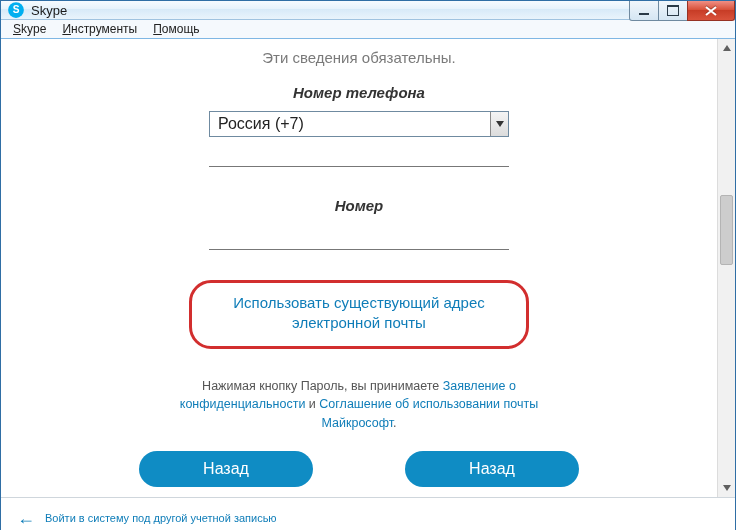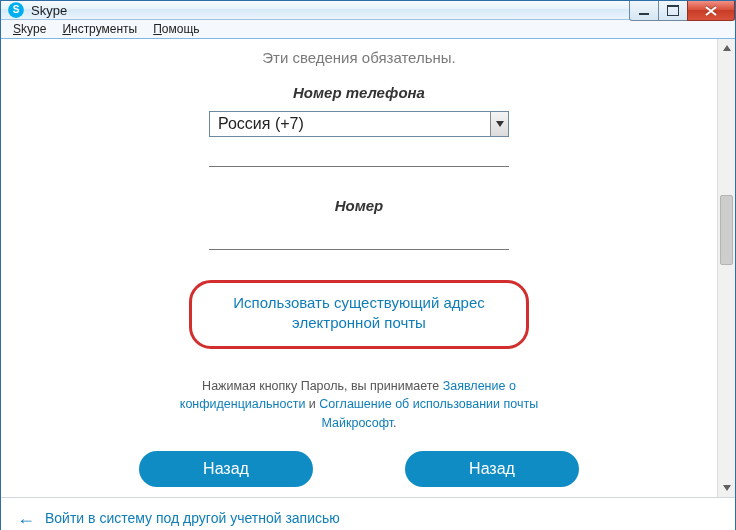--- a/index.html
+++ b/index.html
@@ -150,21 +150,21 @@
   }
 
   
   .bottom-bar {
     border-top: 1px solid #cfd6dc;
     padding: 10px 16px;
     display: flex; align-items: center;
     background: #fff;
   }
   .back-arrow { color: #0f7db8; font-size: 18px; margin-right: 10px; }
-  .bottom-link { color: #0f7db8; font-size: 14px; cursor:pointer;text-align:center;}
+  .bottom-link { color: #0f7db8; font-size: 11px; cursor:pointer;text-align:center;}
 
   
   .vscroll {
     width: 18px;
     background: #f1f1f1;
     border-left: 1px solid #dcdcdc;
     display: flex; flex-direction: column;
     align-items: center;
   }
   .vscroll .arrow {

